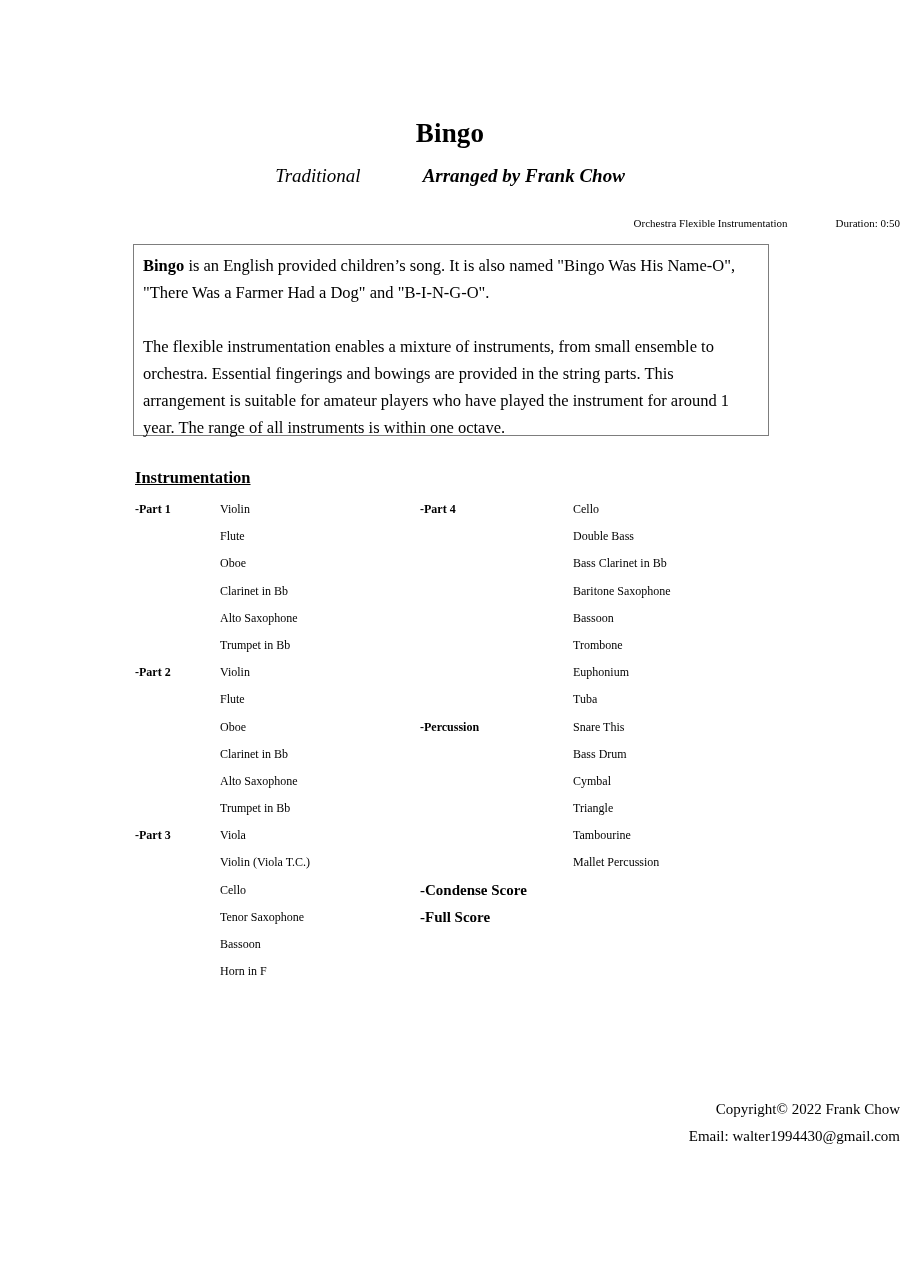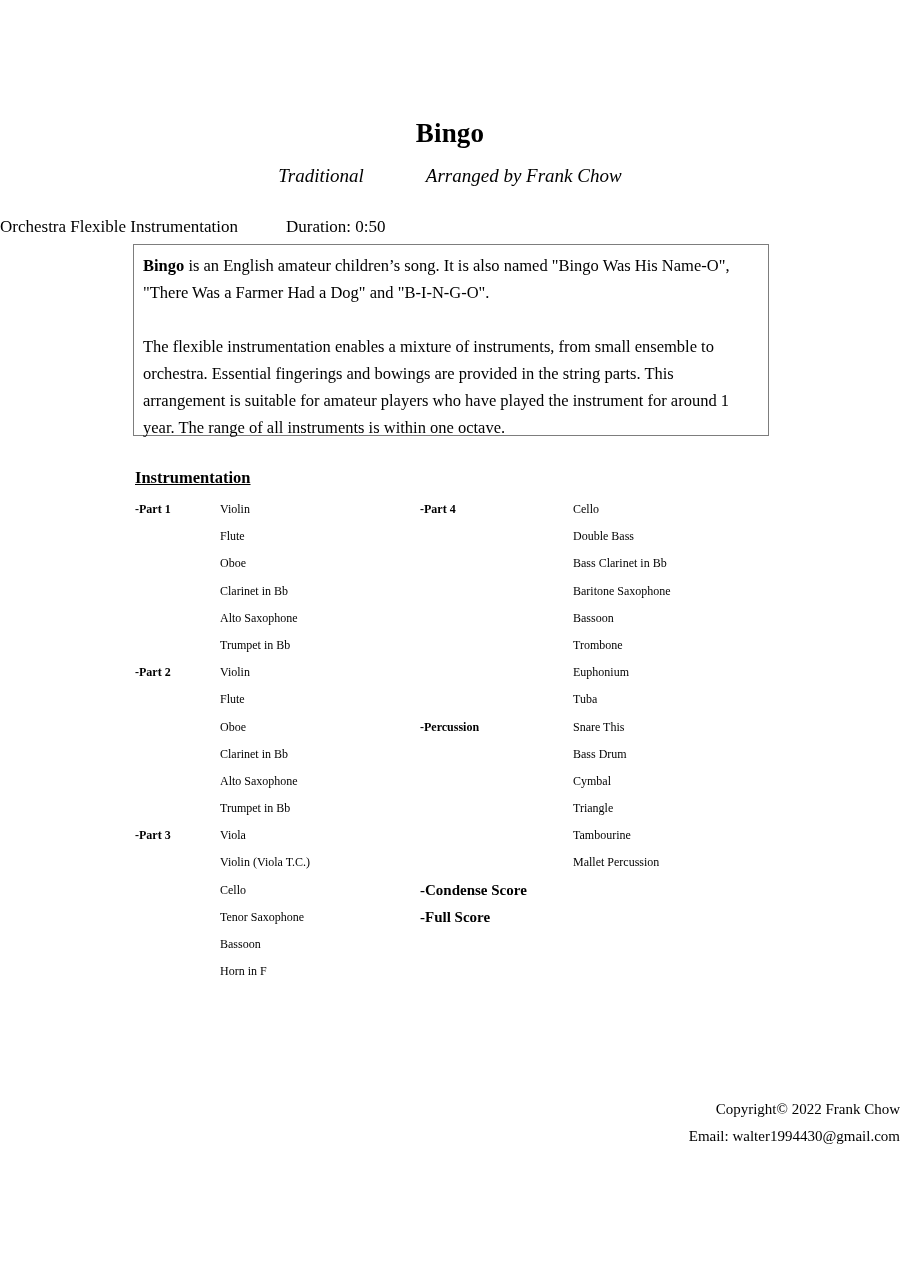--- a/index.html
+++ b/index.html
@@ -40,29 +40,30 @@
     text-align: center;
     font-size: 19px;
     font-style: italic;
   }
   .credits .composer {
     display: inline-block;
     margin-right: 62px;
   }
   .credits .arranger {
     display: inline-block;
+    font-weight: bold;
   }
 
   .subline {
     position: absolute;
     left: 0;
     top: 217px;
     width: 900px;
-    text-align: left;
-    font-size: 17px;
+    text-align: right;
+    font-size: 11px;
   }
   .subline .instr {
     display: inline-block;
     margin-right: 48px;
   }
   .subline .dur {
     display: inline-block;
   }
 
   
@@ -170,21 +171,21 @@
 
   <div class="credits">
     <span class="composer">Traditional</span><span class="arranger">Arranged by Frank Chow</span>
   </div>
 
   <div class="subline">
     <span class="instr">Orchestra Flexible Instrumentation</span><span class="dur">Duration: 0:50</span>
   </div>
 
   <div class="descbox">
-    <p class="p1"><b>Bingo</b><span> is an English amateur children’s song. It is also named "Bingo Was His Name-O", "There Was a Farmer Had a Dog" and "B-I-N-G-O".</span></p>
+    <p class="p1"><b>Bingo</b><span> is an English provided children’s song. It is also named "Bingo Was His Name-O", "There Was a Farmer Had a Dog" and "B-I-N-G-O".</span></p>
     <p class="p2">The flexible instrumentation enables a mixture of instruments, from small ensemble to orchestra. Essential fingerings and bowings are provided in the string parts. This arrangement is suitable for amateur players who have played the instrument for around 1 year. The range of all instruments is within one octave.</p>
   </div>
 
   <div class="instr-heading">Instrumentation</div>
 
   <div class="list list-left">
     <div class="row">
         <span class="lbl">-Part 1</span>
         <span class="name">Violin</span>
       </div>

